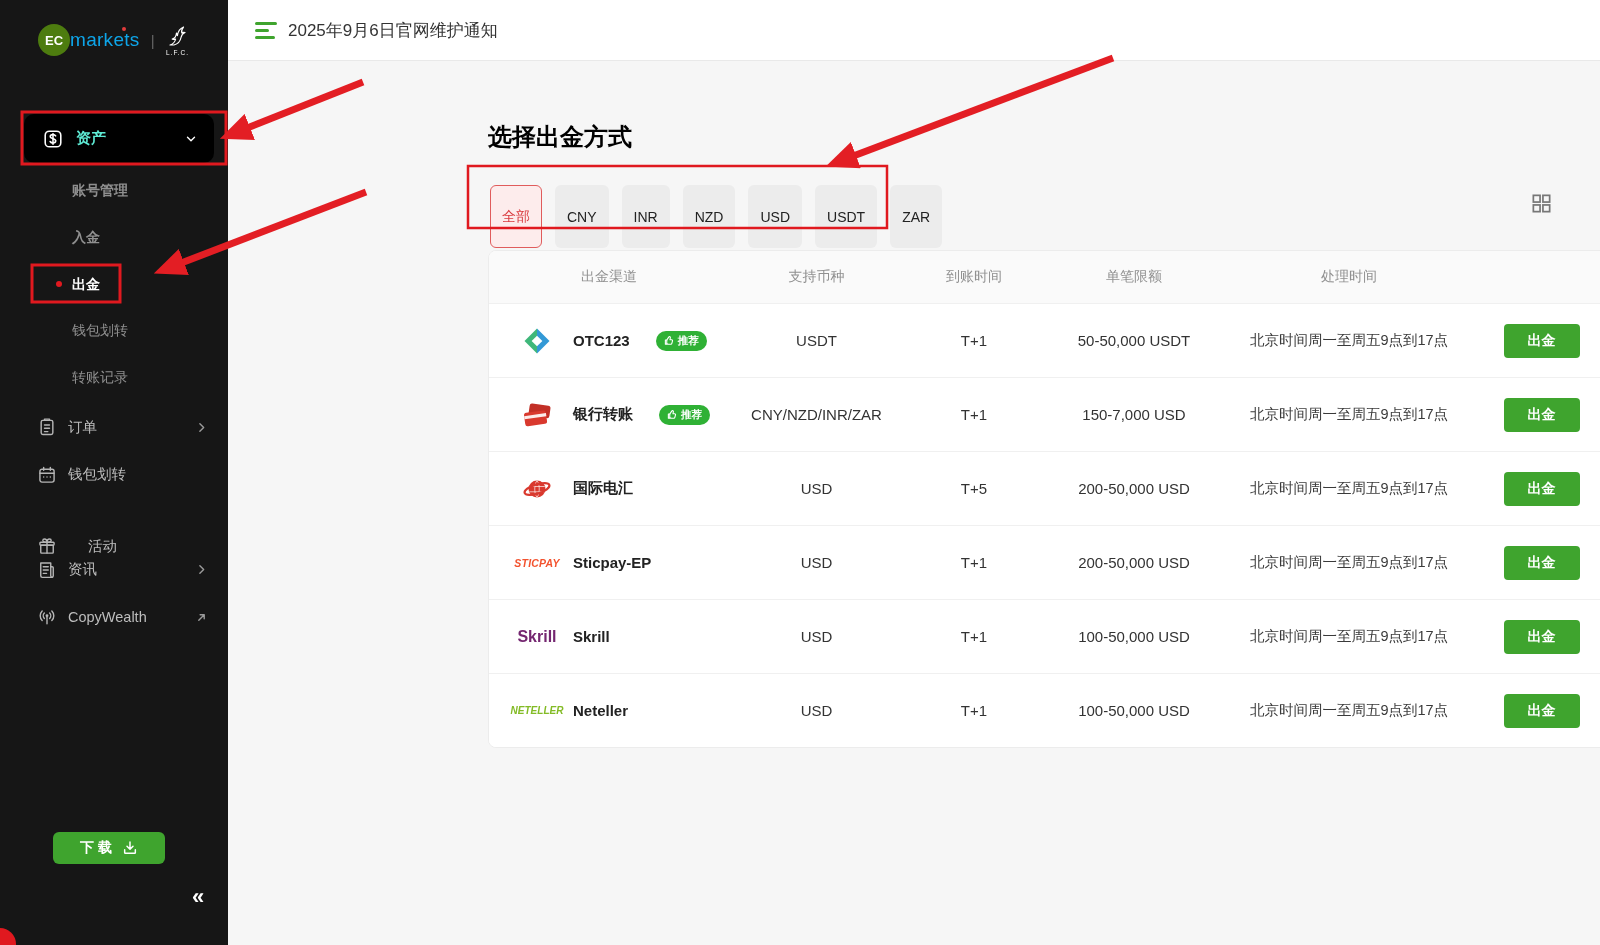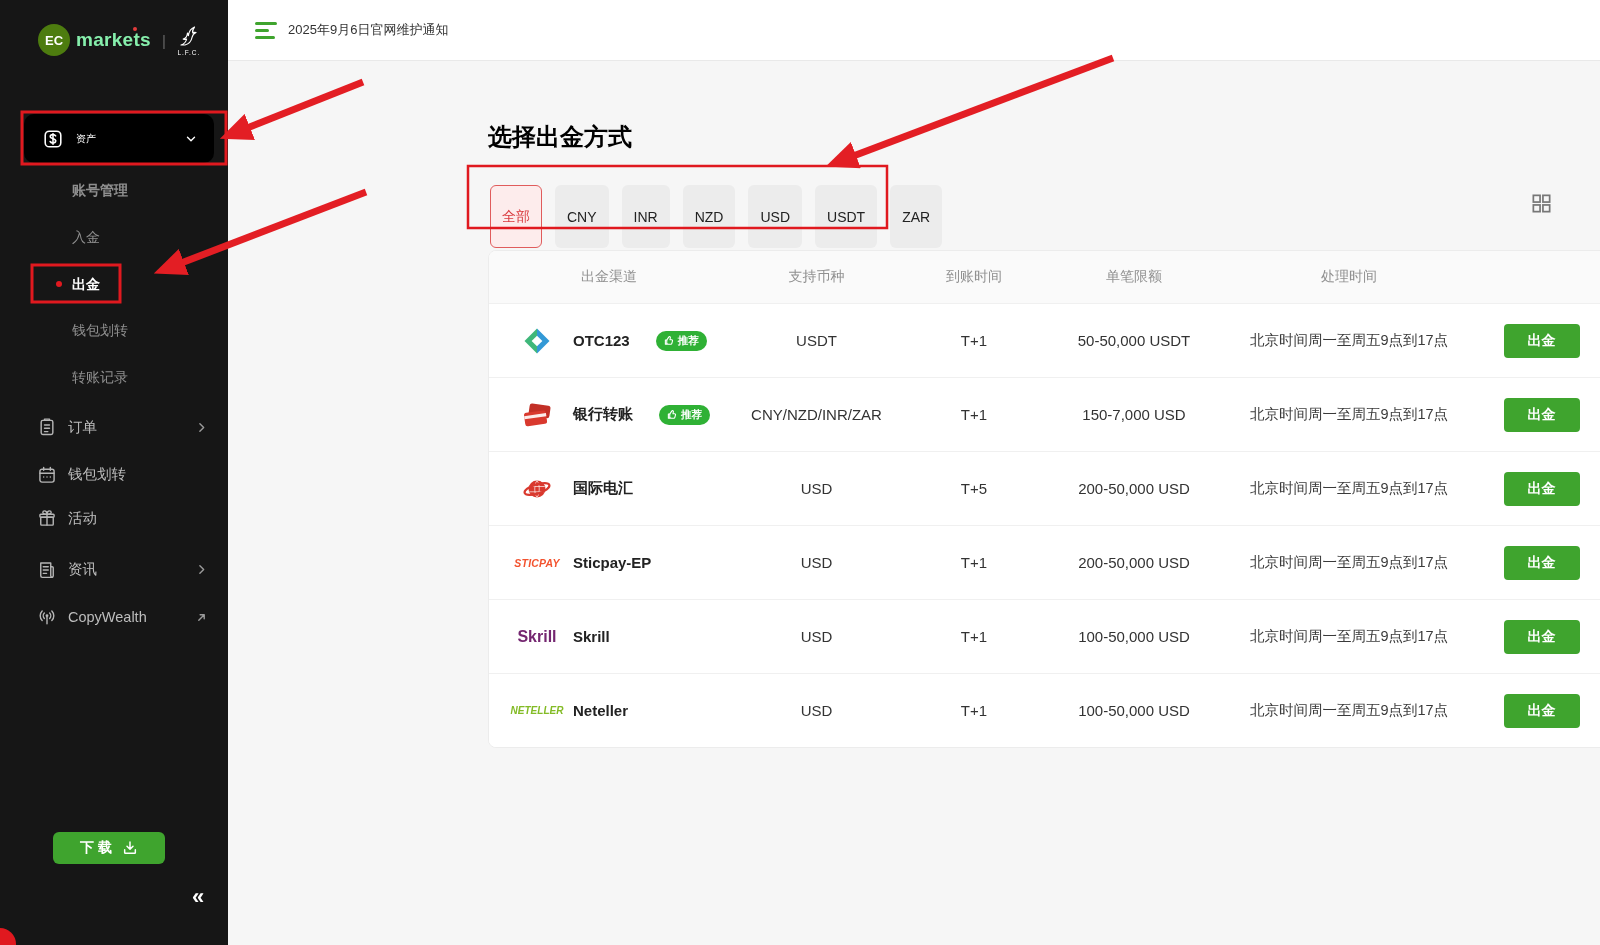--- a/index.html
+++ b/index.html
@@ -6,50 +6,50 @@
   body{
     width:1600px;height:945px;overflow:hidden;position:relative;
     font-family:"Liberation Sans","DejaVu Sans",sans-serif;
     background:#f6f6f6;color:#333;
   }
   
   .sidebar{position:absolute;left:0;top:0;width:228px;height:945px;background:#161616;z-index:5;}
   .logo-row{position:absolute;left:38px;top:12px;height:56px;display:flex;align-items:center;}
   .ec-circle{width:32px;height:32px;border-radius:50%;background:#4d7c0f;color:#fff;
     font-weight:bold;font-size:13px;display:flex;align-items:center;justify-content:center;}
-  .markets{color:#86efac;font-size:19px;font-weight:bold;margin-left:6px;letter-spacing:.3px;position:relative;}
+  .markets{color:#0ea5e9;font-size:19px;font-weight:normal;letter-spacing:.3px;position:relative;}
   .markets .tdot{position:absolute;right:14px;top:-2px;width:4px;height:4px;border-radius:50%;background:#e23b3b;}
   .logo-div{color:#666;margin:0 11px;font-size:15px;}
   .lfc-wrap{display:flex;flex-direction:column;align-items:center;color:#fff;}
   .lfc-label{font-size:6.5px;letter-spacing:1px;margin-top:1px;color:#fff;}
   .assets-item{position:absolute;left:24px;top:114px;width:190px;height:49px;background:#000;
     border-radius:10px;display:flex;align-items:center;cursor:pointer;}
   .assets-item .aicon{margin-left:18px;display:flex;}
-  .assets-item .alabel{color:#ffffff;font-size:10px;font-weight:400;margin-left:12px;}
+  .assets-item .alabel{color:#5eead4;font-size:15px;font-weight:700;margin-left:12px;}
   .assets-item .achev{margin-left:auto;margin-right:16px;display:flex;}
   .sub-item{position:absolute;left:72px;height:22px;line-height:22px;font-size:14px;color:#8f8f8f;cursor:pointer;white-space:nowrap;}
   .sub-item.active{color:#fff;font-weight:600;}
   .sub-item.active::before{content:'';position:absolute;left:-16px;top:8px;width:6px;height:6px;border-radius:50%;background:#e0191f;}
   .menu-item{position:absolute;left:0;width:228px;height:28px;display:flex;align-items:center;cursor:pointer;}
   .menu-item .micon{margin-left:36px;display:flex;width:22px;justify-content:center;}
   .menu-item .mlabel{color:#bdbdbd;font-size:14.5px;margin-left:10px;}
   .menu-item .mright{margin-left:auto;margin-right:20px;display:flex;}
   .download-btn{position:absolute;left:53px;top:832px;width:112px;height:32px;background:#3fa42e;border:none;
     border-radius:6px;color:#fff;font-size:14px;font-weight:600;display:flex;align-items:center;justify-content:center;gap:8px;
     cursor:pointer;font-family:inherit;letter-spacing:4px;}
   .collapse{position:absolute;left:192px;top:884px;color:#fff;font-size:22px;cursor:pointer;font-weight:bold;}
   
   .topbar{position:absolute;left:228px;top:0;width:1372px;height:60px;background:#fff;border-bottom:1px solid #e9e9e9;z-index:4;}
   .notice-wrap{position:absolute;left:27px;top:0;height:60px;display:flex;align-items:center;gap:11px;cursor:pointer;}
   .ann-icon{display:flex;flex-direction:column;gap:4px;}
   .ann-icon i{display:block;height:3px;border-radius:2px;background:#3fa42e;}
   .ann-icon i:nth-child(1){width:22px;}
   .ann-icon i:nth-child(2){width:14px;}
   .ann-icon i:nth-child(3){width:20px;}
-  .notice-text{font-size:13px;color:#333;}
+  .notice-text{font-size:17px;color:#333;}
   .tz-wrap{position:absolute;right:0;top:0;height:60px;display:flex;align-items:center;}
   .tz-label{font-size:14.5px;color:#333;}
   .tz-caret{margin-left:7px;display:flex;}
   .tz-sep{width:1px;height:18px;background:#ddd;margin:0 14px;}
   .tz-time{font-size:14.5px;color:#333;}
   
   .page-title{position:absolute;left:488px;top:121px;font-size:24px;font-weight:800;color:#000;margin:0;}
   .filters{position:absolute;left:490px;top:185px;display:flex;gap:13px;}
   .chip{height:29px;padding:16px 11px;display:flex;align-items:center;border-radius:6px;background:#ececec;
     color:#222;font-size:14px;border:1px solid transparent;cursor:pointer;}
@@ -105,21 +105,21 @@
     <span class="alabel">资产</span>
     <span class="achev">
       <svg width="14" height="14" viewBox="0 0 24 24" fill="none" stroke="#fff" stroke-width="2.4" stroke-linecap="round" stroke-linejoin="round">
           <path d="M6 9l6 6 6-6"></path>
         </svg>
     </span>
   </div>
 
   <nav id="sub-menu">
       <div class="sub-item" style="top: 179px; font-weight: bold;">账号管理</div>
-      <div class="sub-item" style="top: 225.8px;">入金</div>
+      <div class="sub-item" style="top: 225.8px; font-weight: bold;">入金</div>
       <div class="sub-item active" style="top: 272.6px;">出金</div>
       <div class="sub-item" style="top: 319.4px;">钱包划转</div>
       <div class="sub-item" style="top: 366.2px;">转账记录</div>
     </nav>
   <nav id="main-menu">
       <div class="menu-item" style="top: 413px;">
         <span class="micon">
           <svg width="20" height="20" viewBox="0 0 24 24" stroke="#b5b5b5" stroke-width="1.7" fill="none" stroke-linecap="round" stroke-linejoin="round">
             <rect x="5" y="4" width="14" height="17" rx="2"></rect>
             <path d="M9 4V2.5h6V4"></path>
@@ -138,21 +138,21 @@
           <svg width="20" height="20" viewBox="0 0 24 24" stroke="#b5b5b5" stroke-width="1.7" fill="none" stroke-linecap="round" stroke-linejoin="round">
             <rect x="3.5" y="5" width="17" height="15.5" rx="2.5"></rect>
             <path d="M8 2.8V6.2M16 2.8V6.2M3.5 9.8h17"></path>
             <circle cx="8" cy="14.5" r="0.9" fill="#b5b5b5" stroke="none"></circle>
             <circle cx="12" cy="14.5" r="0.9" fill="#b5b5b5" stroke="none"></circle>
             <circle cx="16" cy="14.5" r="0.9" fill="#b5b5b5" stroke="none"></circle>
           </svg>
         </span>
         <span class="mlabel">钱包划转</span>
       </div>
-      <div class="menu-item" style="top: 504px;">
+      <div class="menu-item" style="top: 532px; gap: 20px;">
         <span class="micon">
           <svg width="20" height="20" viewBox="0 0 24 24" stroke="#b5b5b5" stroke-width="1.7" fill="none" stroke-linecap="round" stroke-linejoin="round">
             <rect x="4.5" y="11" width="15" height="9.5" rx="1"></rect>
             <rect x="3.5" y="7.5" width="17" height="3.5" rx="1"></rect>
             <path d="M12 7.5v13"></path>
             <path d="M12 7.5c0-2.5-1.5-4-3-4-1.2 0-2 .8-2 1.8 0 1.5 2 2.2 5 2.2zM12 7.5c0-2.5 1.5-4 3-4 1.2 0 2 .8 2 1.8 0 1.5-2 2.2-5 2.2z"></path>
           </svg>
         </span>
         <span class="mlabel">活动</span>
       </div>

